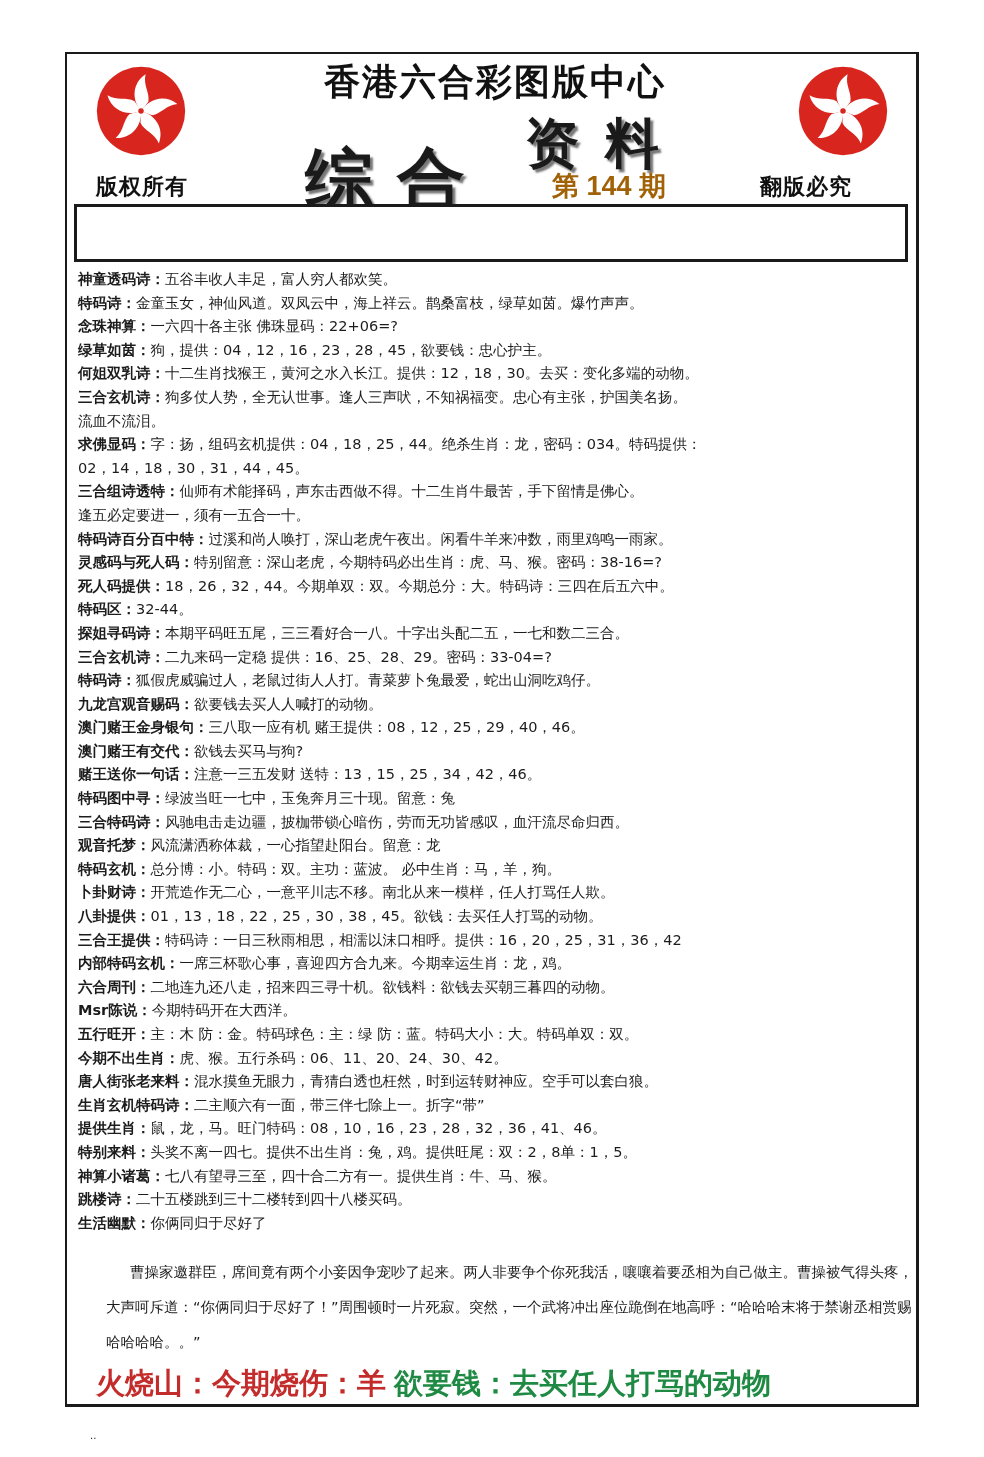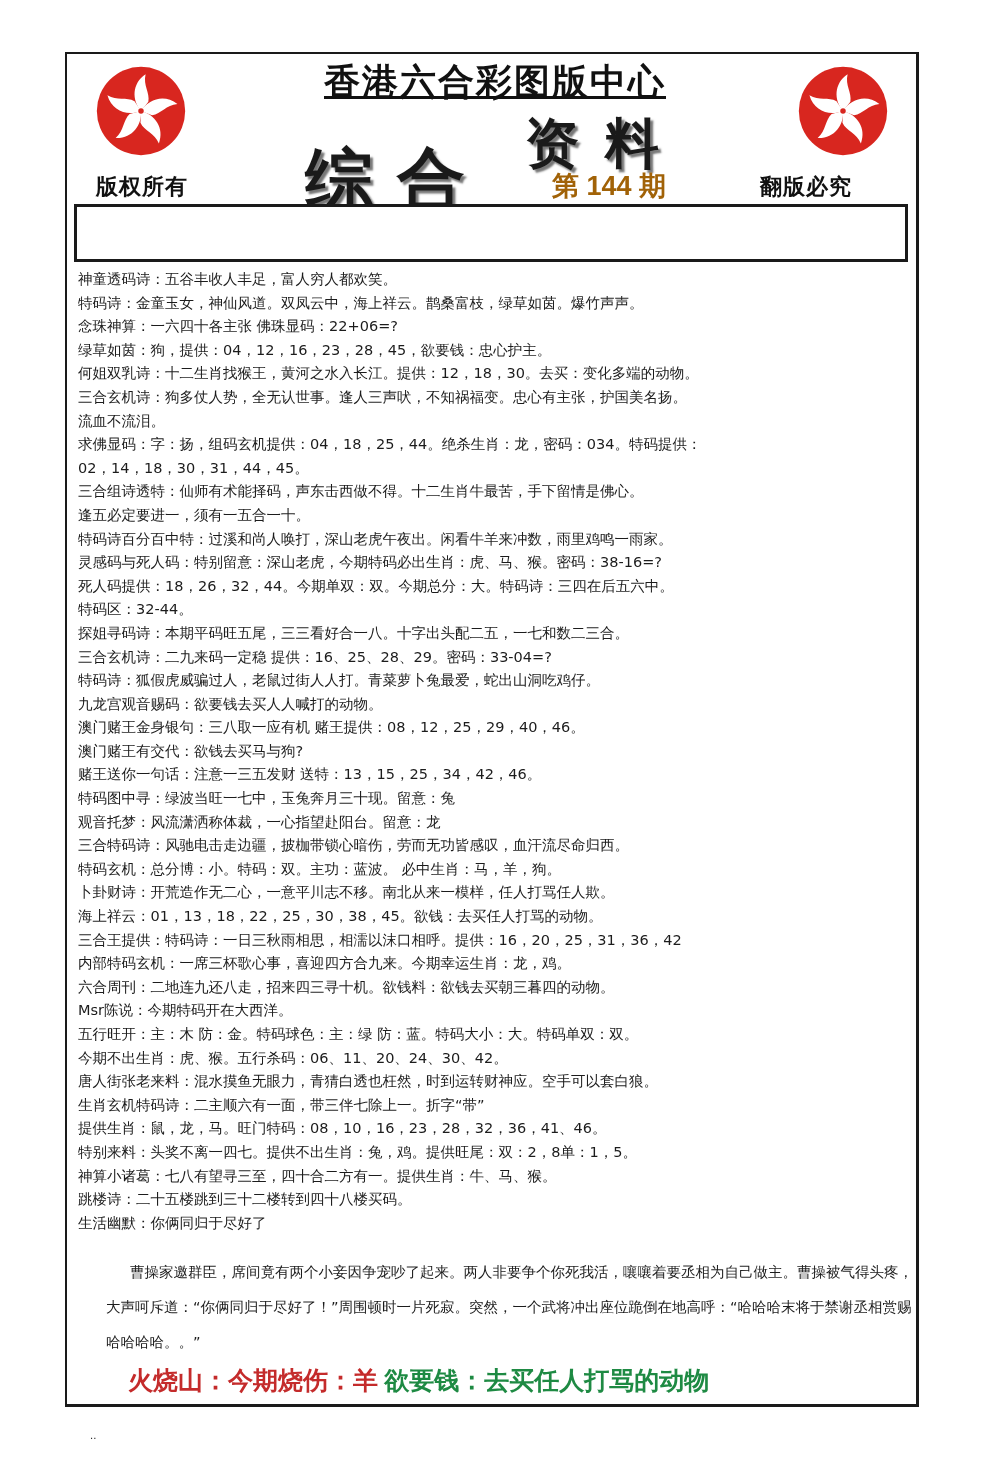--- a/index.html
+++ b/index.html
@@ -5,40 +5,40 @@
     html, body { margin: 0; padding: 0; background: #ffffff; }
     body { width: 984px; height: 1457px; position: relative; overflow: hidden;
            font-family: "DejaVu Sans", "Liberation Sans", sans-serif; color: #111; }
     .frame { position: absolute; left: 65px; top: 52px; width: 849px; height: 1350px;
              border: 2px solid #1a1a1a; border-right-width: 3px; border-bottom-width: 3px; background: #fff; }
     .logo { position: absolute; width: 92px; height: 92px; }
     .logo.left { left: 95px; top: 65px; }
     .logo.right { left: 797px; top: 65px; }
     .hdr-title { position: absolute; left: 250px; top: 58px; width: 490px; text-align: center;
                  font-size: 36px; font-weight: bold; letter-spacing: 2px; color: #111;
-                 font-family: "DejaVu Serif", "Liberation Serif", serif; text-decoration: underline; }
+                 font-family: "DejaVu Serif", "Liberation Serif", serif; }
     .hdr-left { position: absolute; left: 96px; top: 172px; font-size: 22px; font-weight: bold; letter-spacing: 1px;
                 font-family: "DejaVu Serif", serif; }
     .hdr-right { position: absolute; left: 760px; top: 172px; font-size: 22px; font-weight: bold; letter-spacing: 1px;
                  font-family: "DejaVu Serif", serif; }
     .big-a { position: absolute; left: 305px; top: 135px; font-size: 68px; font-weight: bold; letter-spacing: 24px;
              color: #1a1a1a; text-shadow: 3px 3px 2px #777; font-family: "DejaVu Serif", serif; }
     .big-b { position: absolute; left: 525px; top: 108px; font-size: 54px; font-weight: bold; letter-spacing: 26px;
              color: #1a1a1a; text-shadow: 3px 3px 2px #777; font-family: "DejaVu Serif", serif; }
     .issue { position: absolute; left: 552px; top: 168px; font-size: 27px; font-weight: bold; color: #a16207;
              font-family: "Liberation Sans", sans-serif; }
     .inner-box { position: absolute; left: 74px; top: 204px; width: 828px; height: 52px;
                  border: 3px solid #1a1a1a; background: #fff; }
     .lines { position: absolute; left: 78px; top: 268px; width: 830px; }
     .line { height: 23.6px; line-height: 23.6px; font-size: 14.5px; white-space: nowrap; color: #1c1c1c; }
-    .line .k { font-weight: normal; margin-top: 42px; }
+    .line .k { font-weight: bold; margin-top: 42px; }
     .story { position: absolute; left: 78px; top: 1255px; width: 820px; font-size: 14.5px; line-height: 35px; color: #1c1c1c; margin-left: 28px; }
     .story .indent { display: inline-block; width: 24px; }
-    .banner { position: absolute; left: 96px; top: 1364px; font-size: 25px; font-weight: bold; white-space: nowrap;
-              font-family: Liberation Serif, serif; margin-left: 32px; }
+    .banner { position: absolute; left: 96px; top: 1364px; font-size: 29px; font-weight: bold; white-space: nowrap;
+              font-family: Liberation Sans, sans-serif; }
     .banner .red { color: #c42b2b; }
     .banner .green { color: #1e8a43; }
     .dots { position: absolute; left: 90px; top: 1430px; font-size: 10px; color: #222; }
   </style>
 </head>
 <body>
 
 <div class="frame"></div>
 
 <svg class="logo left" viewBox="0 0 100 100">
@@ -90,25 +90,25 @@
     <div class="line"><span class="k">死人码提供：</span><span>18，26，32，44。今期单双：双。今期总分：大。特码诗：三四在后五六中。</span></div>
     <div class="line"><span class="k">特码区：</span><span>32-44。</span></div>
     <div class="line"><span class="k">探姐寻码诗：</span><span>本期平码旺五尾，三三看好合一八。十字出头配二五，一七和数二三合。</span></div>
     <div class="line"><span class="k">三合玄机诗：</span><span>二九来码一定稳  提供：16、25、28、29。密码：33-04=?</span></div>
     <div class="line"><span class="k">特码诗：</span><span>狐假虎威骗过人，老鼠过街人人打。青菜萝卜兔最爱，蛇出山洞吃鸡仔。</span></div>
     <div class="line"><span class="k">九龙宫观音赐码：</span><span>欲要钱去买人人喊打的动物。</span></div>
     <div class="line"><span class="k">澳门赌王金身银句：</span><span>三八取一应有机  赌王提供：08，12，25，29，40，46。</span></div>
     <div class="line"><span class="k">澳门赌王有交代：</span><span>欲钱去买马与狗?</span></div>
     <div class="line"><span class="k">赌王送你一句话：</span><span>注意一三五发财  送特：13，15，25，34，42，46。</span></div>
     <div class="line"><span class="k">特码图中寻：</span><span>绿波当旺一七中，玉兔奔月三十现。留意：兔</span></div>
+    <div class="line"><span class="k">三合特码诗：</span><span>风驰电击走边疆，披枷带锁心暗伤，劳而无功皆感叹，血汗流尽命归西。</span></div>
     <div class="line"><span class="k">观音托梦：</span><span>风流潇洒称体裁，一心指望赴阳台。留意：龙</span></div>
-    <div class="line"><span class="k">三合特码诗：</span><span>风驰电击走边疆，披枷带锁心暗伤，劳而无功皆感叹，血汗流尽命归西。</span></div>
     <div class="line"><span class="k">特码玄机：</span><span>总分博：小。特码：双。主功：蓝波。  必中生肖：马，羊，狗。</span></div>
     <div class="line"><span class="k">卜卦财诗：</span><span>开荒造作无二心，一意平川志不移。南北从来一模样，任人打骂任人欺。</span></div>
-    <div class="line"><span class="k">海上祥云：</span><span>01，13，18，22，25，30，38，45。欲钱：去买任人打骂的动物。</span></div>
+    <div class="line"><span class="k">八卦提供：</span><span>01，13，18，22，25，30，38，45。欲钱：去买任人打骂的动物。</span></div>
     <div class="line"><span class="k">三合王提供：</span><span>特码诗：一日三秋雨相思，相濡以沫口相呼。提供：16，20，25，31，36，42</span></div>
     <div class="line"><span class="k">内部特码玄机：</span><span>一席三杯歌心事，喜迎四方合九来。今期幸运生肖：龙，鸡。</span></div>
     <div class="line"><span class="k">六合周刊：</span><span>二地连九还八走，招来四三寻十机。欲钱料：欲钱去买朝三暮四的动物。</span></div>
     <div class="line"><span class="k">Msr陈说：</span><span>今期特码开在大西洋。</span></div>
     <div class="line"><span class="k">五行旺开：</span><span>主：木 防：金。特码球色：主：绿 防：蓝。特码大小：大。特码单双：双。</span></div>
     <div class="line"><span class="k">今期不出生肖：</span><span>虎、猴。五行杀码：06、11、20、24、30、42。</span></div>
     <div class="line"><span class="k">唐人街张老来料：</span><span>混水摸鱼无眼力，青猜白透也枉然，时到运转财神应。空手可以套白狼。</span></div>
     <div class="line"><span class="k">生肖玄机特码诗：</span><span>二主顺六有一面，带三伴七除上一。折字“带”</span></div>
     <div class="line"><span class="k">提供生肖：</span><span>鼠，龙，马。旺门特码：08，10，16，23，28，32，36，41、46。</span></div>
     <div class="line"><span class="k">特别来料：</span><span>头奖不离一四七。提供不出生肖：兔，鸡。提供旺尾：双：2，8单：1，5。</span></div>

